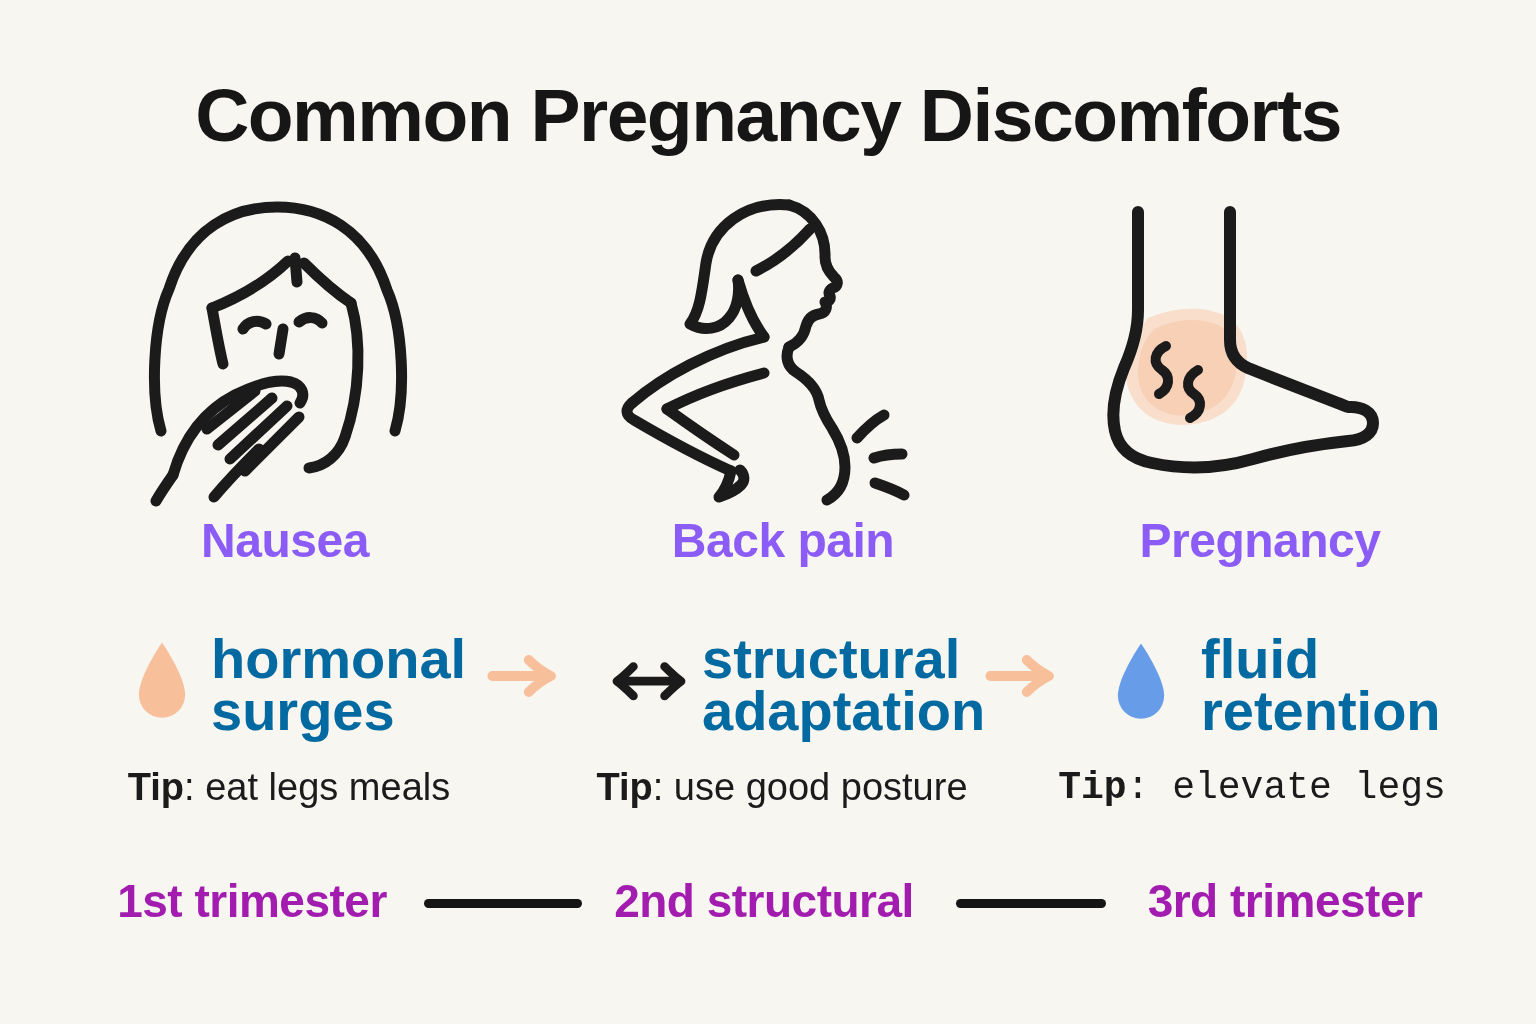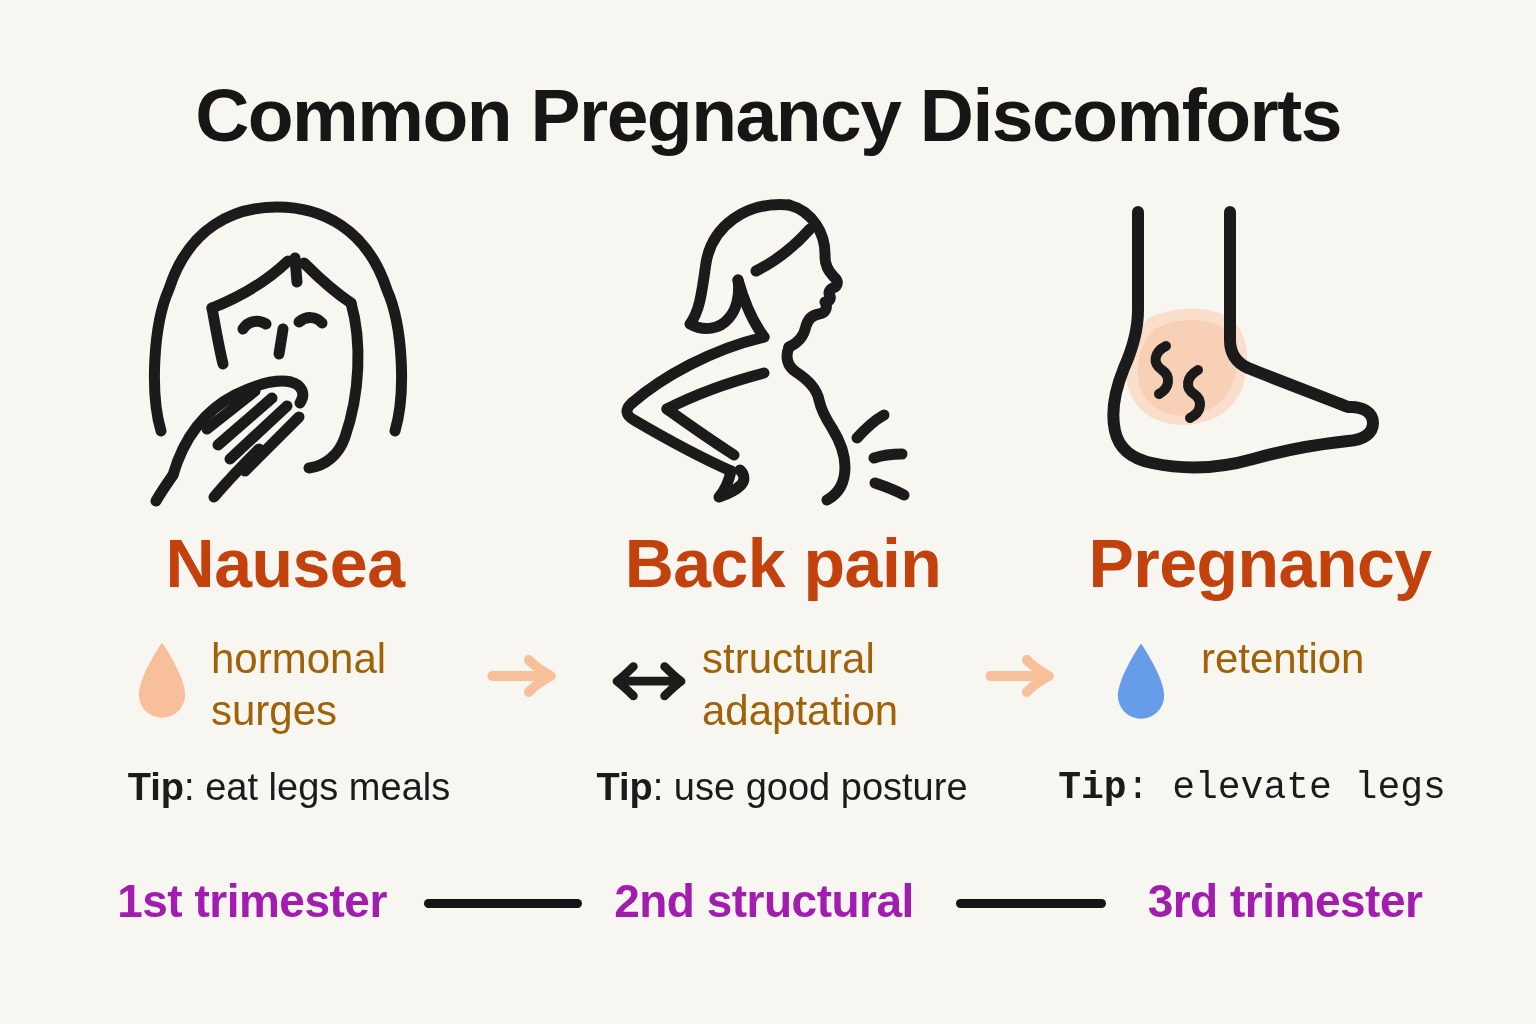--- a/index.html
+++ b/index.html
@@ -15,29 +15,29 @@
   .abs { position: absolute; }
   .cxy { transform: translateX(-50%); }
 
   .title {
     top: 72px; left: 768px;
     font-size: 75px; font-weight: 700; letter-spacing: -1.5px;
     white-space: nowrap; color: #161616;
   }
 
   .symptom-label {
-    top: 524px;
-    font-size: 68px; font-weight: 700; letter-spacing: -0.5px;
-    white-space: nowrap; color: #c2410c;
+    top: 513px;
+    font-size: 48px; font-weight: 700; letter-spacing: -0.5px;
+    white-space: nowrap; color: #8b5cf6;
   }
 
   .cause-text {
     top: 633px;
-    font-size: 42px; font-weight: 400; line-height: 52px;
-    color: #a16207; white-space: nowrap;
+    font-size: 56px; font-weight: 700; line-height: 52px;
+    color: #0369a1; white-space: nowrap;
   }
 
   .tip {
     top: 766px;
     font-size: 38px; font-weight: 400;
     white-space: nowrap; color: #1b1b1b;
   }
   .tip b { font-weight: 700; }
 
   .trimester {
@@ -160,20 +160,21 @@
       </g>
     </svg>
   </div>
 
   <div class="abs" style="left:1112px; top:640px;">
     <svg width="58" height="81" viewBox="0 0 100 140">
       <path fill="#679de8" d="M 50,6 C 50,6 10,64 10,96 a 40,40 0 0 0 80,0 C 90,64 50,6 50,6 Z"></path>
     </svg>
   </div>
   <div class="abs cause-text" style="left:1201px;">
+    <div>fluid</div>
     <div>retention</div>
   </div>
 
   <div class="abs cxy tip" style="left:289px;">
     <b>Tip</b><span>: eat legs meals</span>
   </div>
   <div class="abs cxy tip" style="left:782px;">
     <b>Tip</b><span>: use good posture</span>
   </div>
   <div class="abs cxy tip" style="left:1252px;font-family:Liberation Mono, monospace;">

